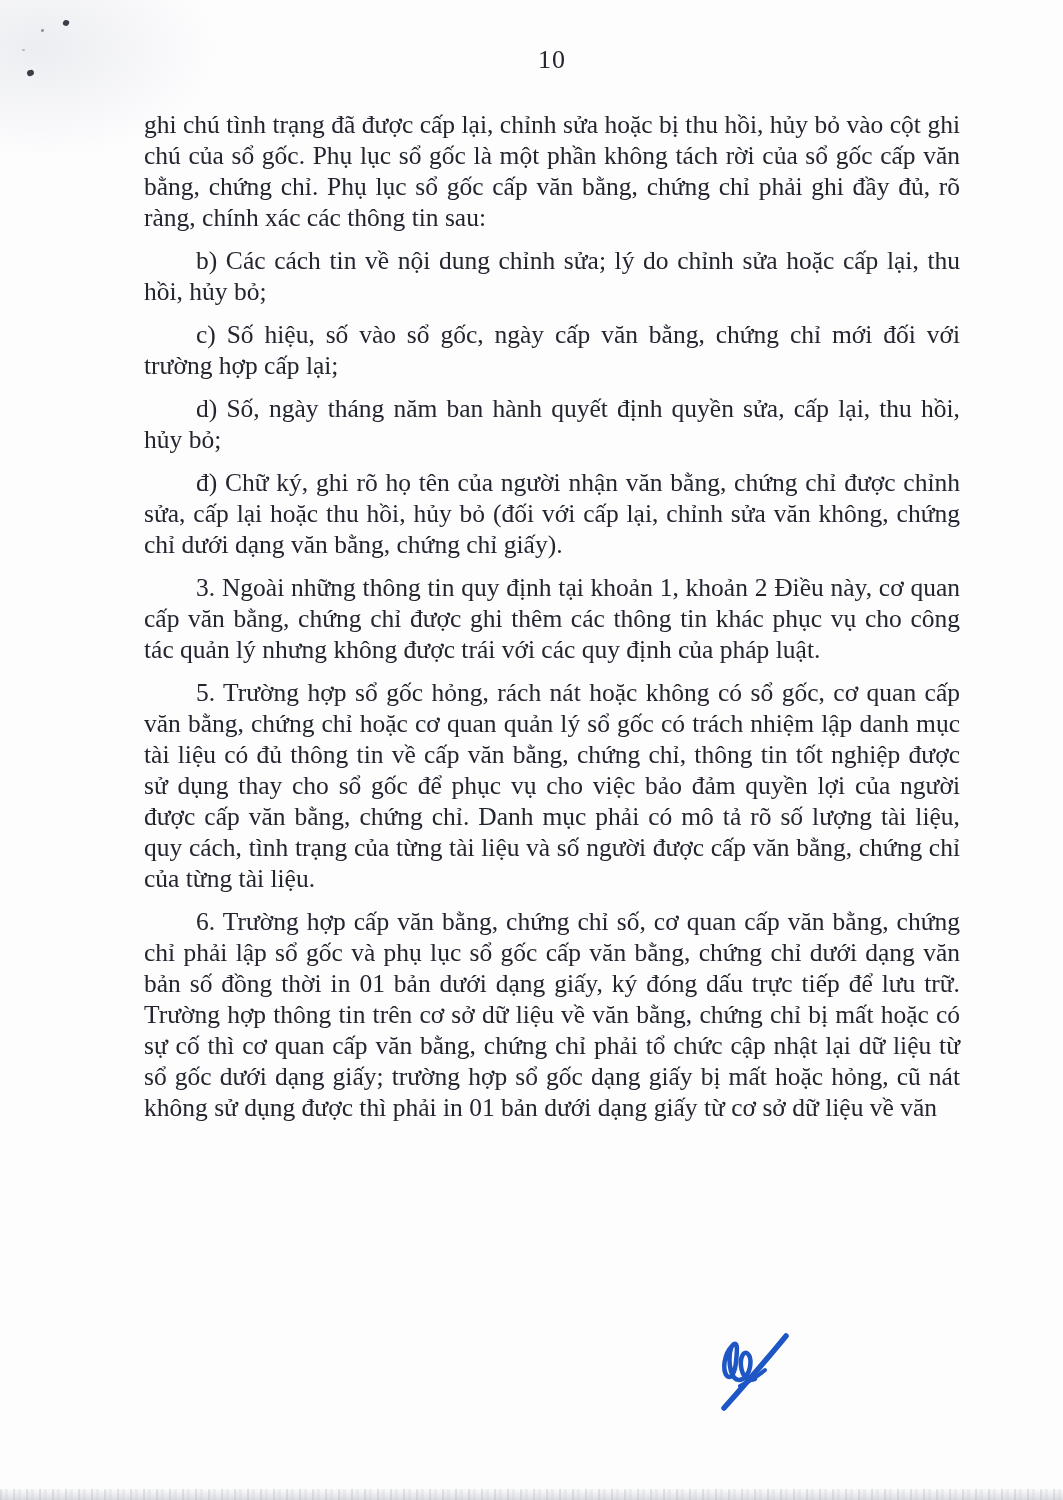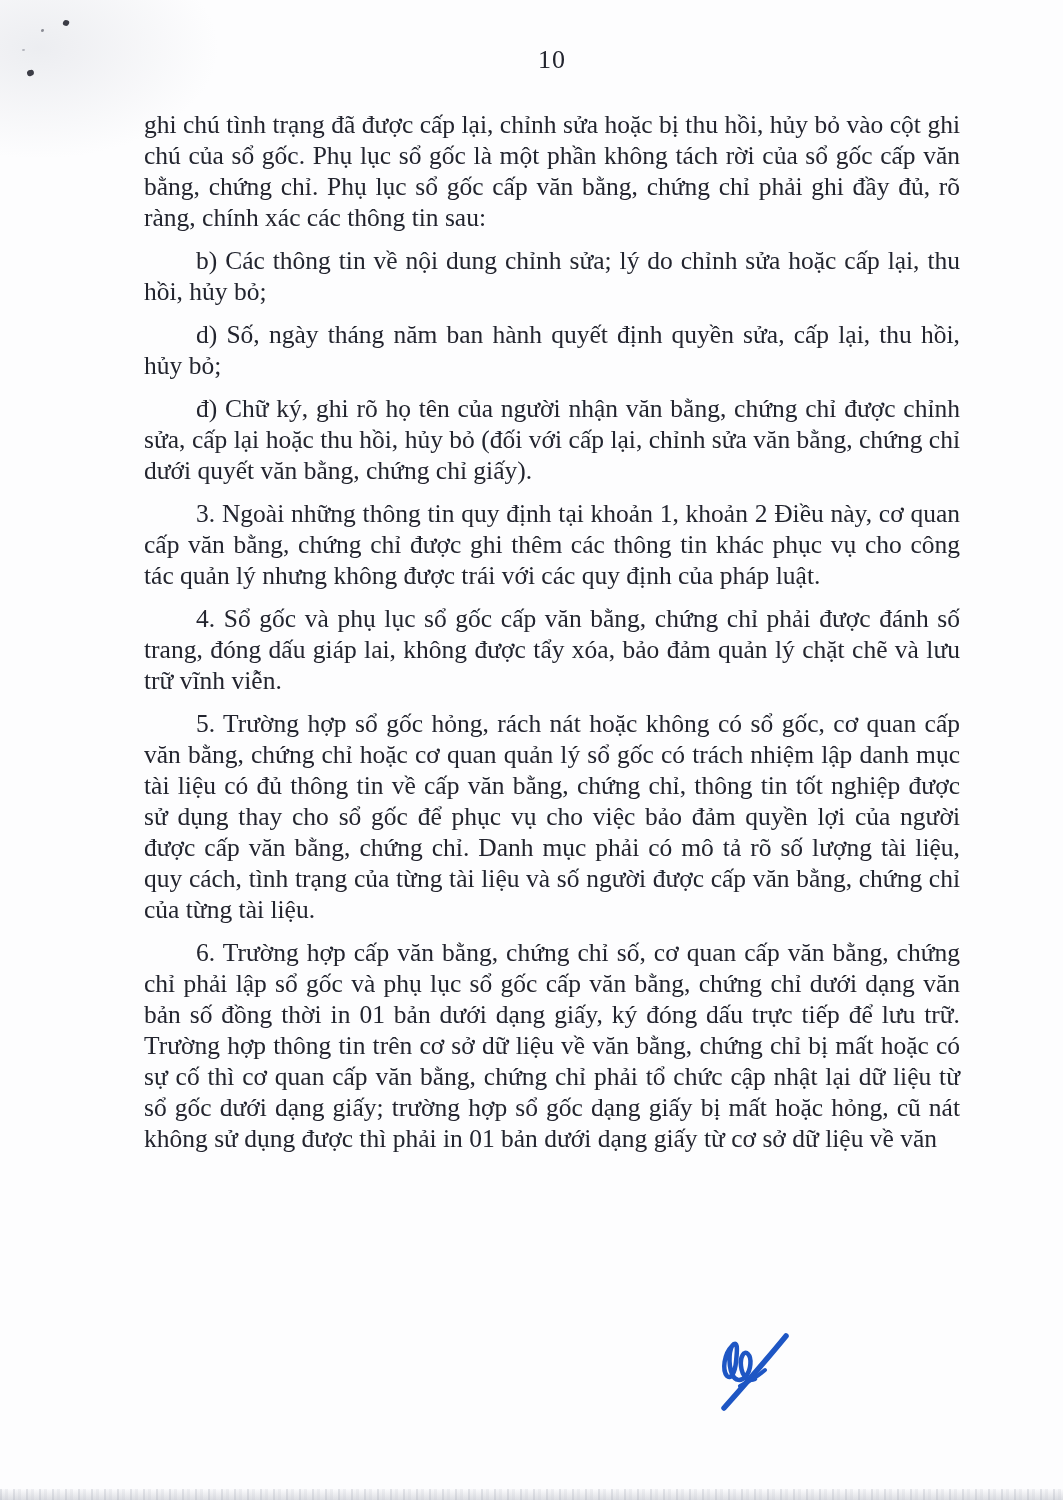--- a/index.html
+++ b/index.html
@@ -96,25 +96,25 @@
   <div class="corner-haze"></div>
   <div class="speck s1"></div>
   <div class="speck s2"></div>
   <div class="speck s3"></div>
   <div class="speck s4"></div>
 
   <div class="page-number">10</div>
 
   <div class="content">
     <p>ghi chú tình trạng đã được cấp lại, chỉnh sửa hoặc bị thu hồi, hủy bỏ vào cột ghi chú của sổ gốc. Phụ lục sổ gốc là một phần không tách rời của sổ gốc cấp văn bằng, chứng chỉ. Phụ lục sổ gốc cấp văn bằng, chứng chỉ phải ghi đầy đủ, rõ ràng, chính xác các thông tin sau:</p>
-    <p class="indent">b) Các thông tin về nội dung chỉnh sửa; lý do chỉnh sửa hoặc cấp lại, thu hồi, hủy bỏ;</p>
+    <p class="indent">b) Các cách tin về nội dung chỉnh sửa; lý do chỉnh sửa hoặc cấp lại, thu hồi, hủy bỏ;</p>
+    <p class="indent">c) Số hiệu, số vào sổ gốc, ngày cấp văn bằng, chứng chỉ mới đối với trường hợp cấp lại;</p>
     <p class="indent">d) Số, ngày tháng năm ban hành quyết định quyền sửa, cấp lại, thu hồi, hủy bỏ;</p>
-    <p class="indent">đ) Chữ ký, ghi rõ họ tên của người nhận văn bằng, chứng chỉ được chỉnh sửa, cấp lại hoặc thu hồi, hủy bỏ (đối với cấp lại, chỉnh sửa văn bằng, chứng chỉ dưới quyết văn bằng, chứng chỉ giấy).</p>
+    <p class="indent">đ) Chữ ký, ghi rõ họ tên của người nhận văn bằng, chứng chỉ được chỉnh sửa, cấp lại hoặc thu hồi, hủy bỏ (đối với cấp lại, chỉnh sửa văn không, chứng chỉ dưới dạng văn bằng, chứng chỉ giấy).</p>
     <p class="indent">3. Ngoài những thông tin quy định tại khoản 1, khoản 2 Điều này, cơ quan cấp văn bằng, chứng chỉ được ghi thêm các thông tin khác phục vụ cho công tác quản lý nhưng không được trái với các quy định của pháp luật.</p>
-    <p class="indent">4. Sổ gốc và phụ lục sổ gốc cấp văn bằng, chứng chỉ phải được đánh số trang, đóng dấu giáp lai, không được tẩy xóa, bảo đảm quản lý chặt chẽ và lưu trữ vĩnh viễn.</p>
     <p class="indent">5. Trường hợp sổ gốc hỏng, rách nát hoặc không có sổ gốc, cơ quan cấp văn bằng, chứng chỉ hoặc cơ quan quản lý sổ gốc có trách nhiệm lập danh mục tài liệu có đủ thông tin về cấp văn bằng, chứng chỉ, thông tin tốt nghiệp được sử dụng thay cho sổ gốc để phục vụ cho việc bảo đảm quyền lợi của người được cấp văn bằng, chứng chỉ. Danh mục phải có mô tả rõ số lượng tài liệu, quy cách, tình trạng của từng tài liệu và số người được cấp văn bằng, chứng chỉ của từng tài liệu.</p>
     <p class="indent">6. Trường hợp cấp văn bằng, chứng chỉ số, cơ quan cấp văn bằng, chứng chỉ phải lập sổ gốc và phụ lục sổ gốc cấp văn bằng, chứng chỉ dưới dạng văn bản số đồng thời in 01 bản dưới dạng giấy, ký đóng dấu trực tiếp để lưu trữ. Trường hợp thông tin trên cơ sở dữ liệu về văn bằng, chứng chỉ bị mất hoặc có sự cố thì cơ quan cấp văn bằng, chứng chỉ phải tổ chức cập nhật lại dữ liệu từ sổ gốc dưới dạng giấy; trường hợp sổ gốc dạng giấy bị mất hoặc hỏng, cũ nát không sử dụng được thì phải in 01 bản dưới dạng giấy từ cơ sở dữ liệu về văn</p>
   </div>
 
   <div class="signature">
     <svg viewBox="0 0 120 95" xmlns="http://www.w3.org/2000/svg">
 
       <path d="M22,22 C14,30 12,46 17,52 C21,56 25,48 26,38 C27,28 28,18 24,20 C19,23 18,40 22,50 C25,57 31,58 36,52 C41,46 42,34 38,30 C34,26 30,33 31,42 C32,52 38,58 45,55" fill="none" stroke="#1e56c4" stroke-width="4.5" stroke-linecap="round"></path>
 
       <path d="M14,84 C30,66 58,34 76,12" fill="none" stroke="#1e56c4" stroke-width="5.5" stroke-linecap="round"></path>

